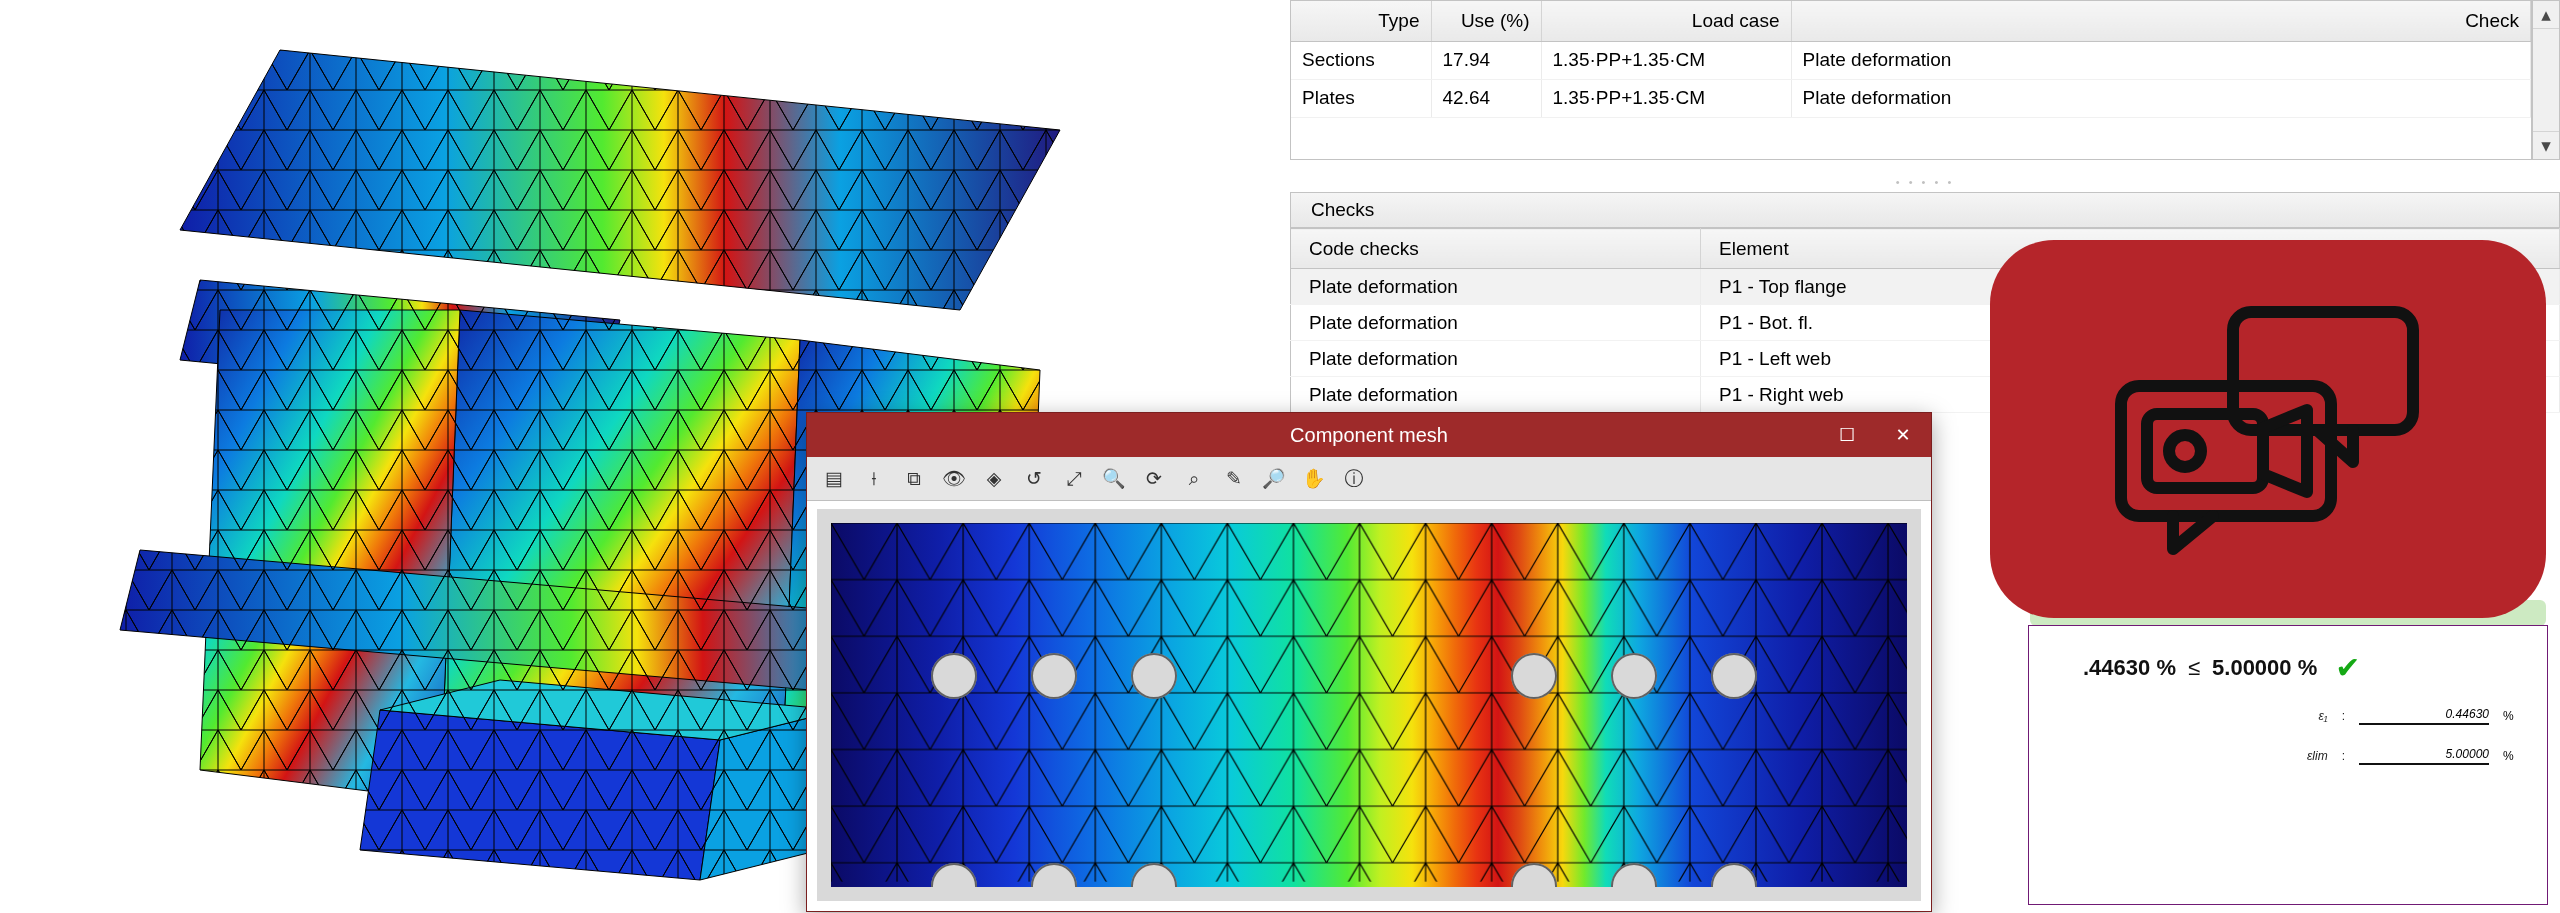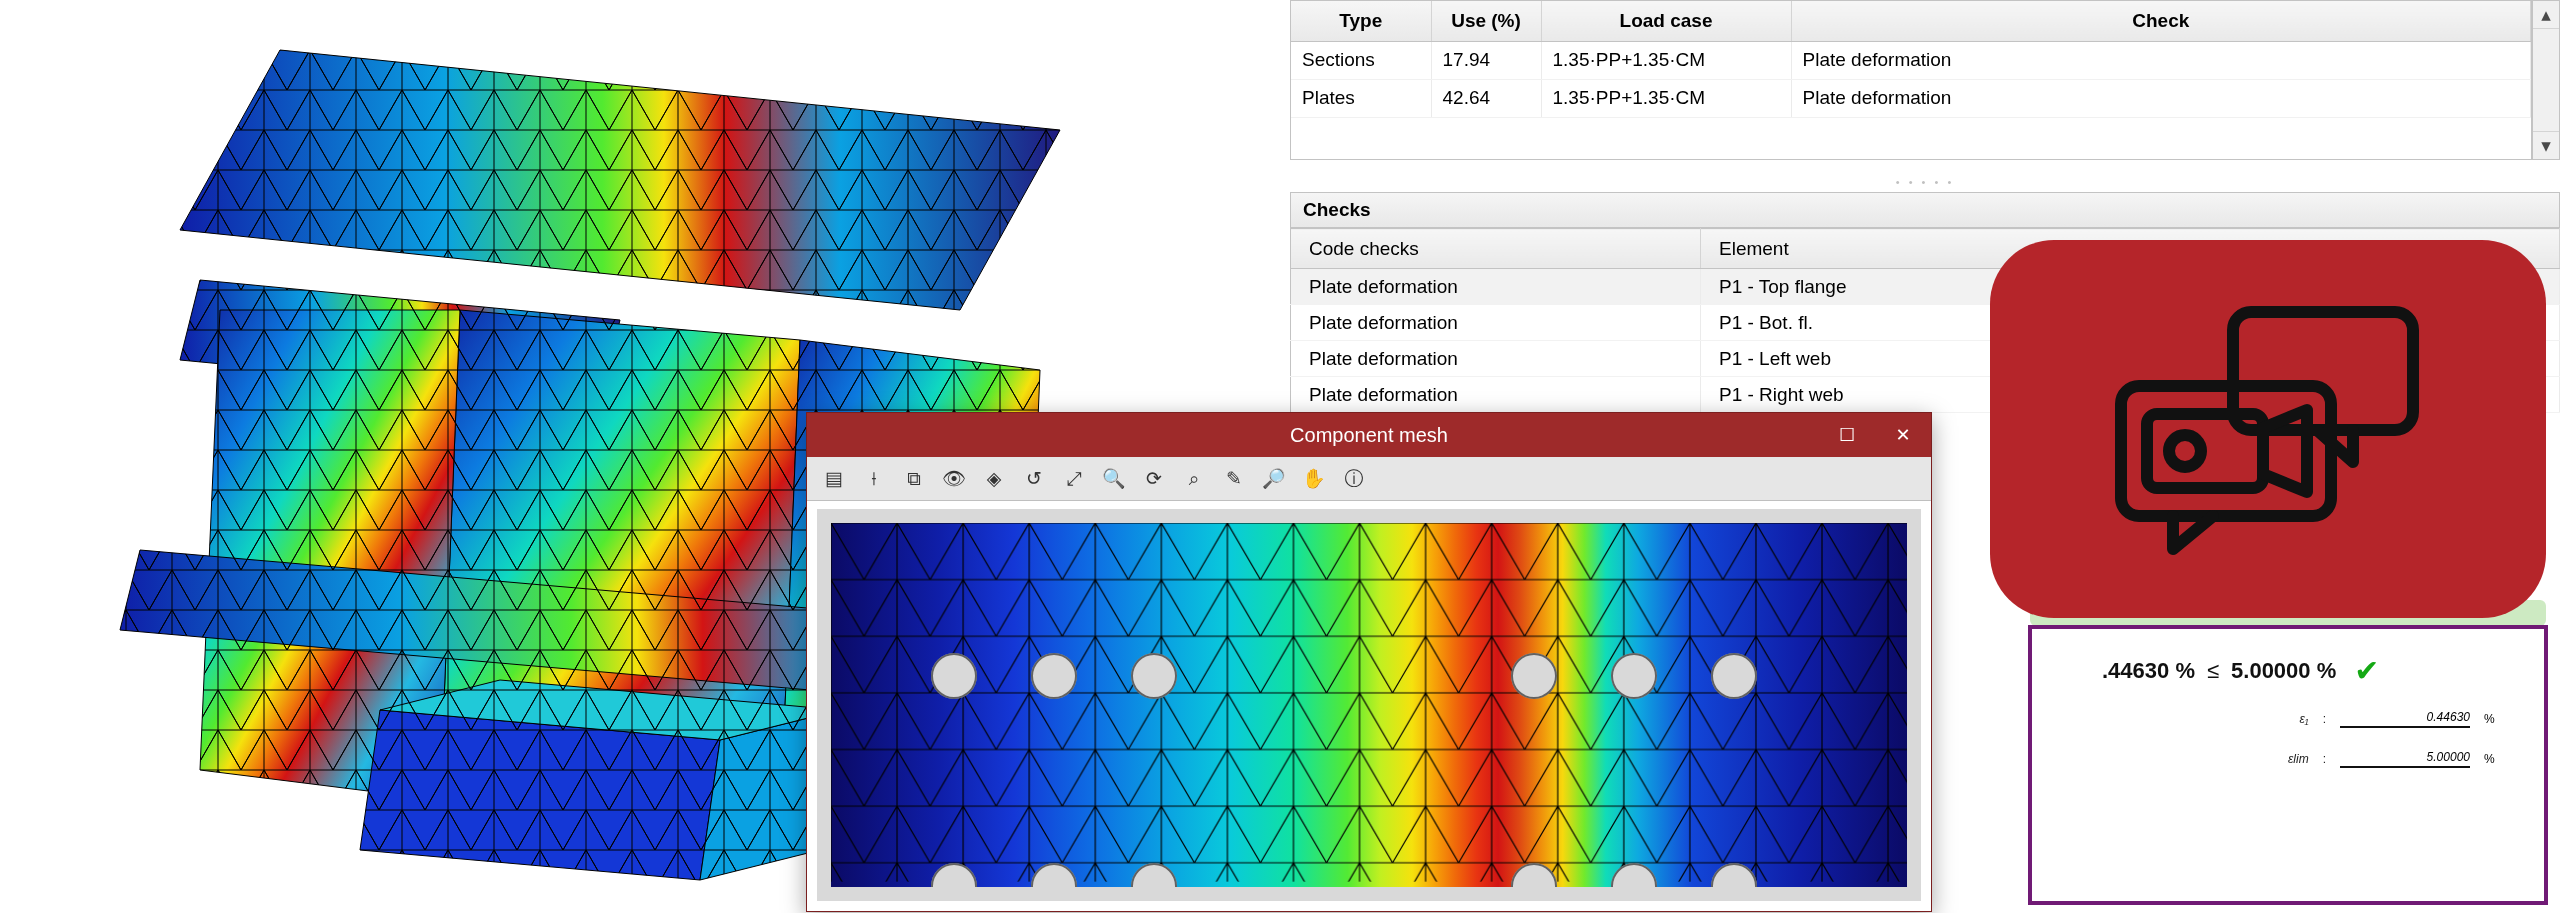--- a/index.html
+++ b/index.html
@@ -8,34 +8,34 @@
   
   .viz3d { position: absolute; left: 0; top: 0; width: 1290px; height: 913px; background: #fff; }
   .viz3d-canvas { position: absolute; left: 80px; top: 10px; width: 1100px; height: 880px; }
 
   
   .right { position: absolute; left: 1290px; top: 0; right: 0; height: 230px; }
 
   
   .top-table-wrap { position: absolute; left: 0; right: 28px; top: 0; height: 160px; border: 1px solid #c3c3c3; background: #fff; }
   .top-table { width: 100%; border-collapse: collapse; }
-  .top-table th { background: linear-gradient(#f6f6f6,#e9e9e9); text-align: center; font-weight: 700; padding: 4px 11px; border-right: 1px solid #d4d4d4; border-bottom: 1px solid #c3c3c3; height: 40px; }
+  .top-table th { background: linear-gradient(#f6f6f6,#e9e9e9); text-align: right; font-weight: 400; padding: 4px 11px; border-right: 1px solid #d4d4d4; border-bottom: 1px solid #c3c3c3; height: 40px; }
   .top-table td { padding: 4px 11px; border-right: 1px solid #ebebeb; border-bottom: 1px solid #f1f1f1; height: 38px; }
   .top-table td.num { text-align: left; }
   .cell-highlight { background: #fff59a; }
   .vscroll { position: absolute; right: 0; top: 0; width: 28px; height: 160px; background: #f0f0f0; border: 1px solid #c3c3c3; }
   .vscroll .up, .vscroll .down { position: absolute; left: 0; width: 100%; height: 28px; background: #f0f0f0; display:flex; align-items:center; justify-content:center; color:#4a4a4a; }
   .vscroll .up { top: 0; border-bottom:1px solid #d4d4d4; }
   .vscroll .down { bottom: 0; border-top:1px solid #d4d4d4; }
 
   .grip { position:absolute; left:1290px; right:0; top:172px; height:20px; display:flex; align-items:center; justify-content:center; color:#c0c0c0; font-size:11px; letter-spacing:3px; }
 
   
   .checks { position: absolute; left: 1290px; right: 0; top: 192px; }
-  .checks-header { background: linear-gradient(#f5f5f5,#e8e8e8); border: 1px solid #c3c3c3; padding: 6px 12px; font-weight: 700; }
+  .checks-header { background: linear-gradient(#f5f5f5,#e8e8e8); border: 1px solid #c3c3c3; padding: 6px 20px; font-weight: 400; }
   .checks-table { width: 100%; border-collapse: collapse; border: 1px solid #c3c3c3; }
   .checks-table th { background: linear-gradient(#f6f6f6,#e9e9e9); text-align: left; font-weight: 400; padding: 6px 18px; border-right: 1px solid #d4d4d4; border-bottom: 1px solid #c3c3c3; height: 40px; }
   .checks-table td { padding: 5px 18px; border-right: 1px solid #ebebeb; border-bottom: 1px solid #f2f2f2; height: 36px; background:#fff; }
   .checks-table tr.sel td { background: #f2f2f2; }
 
   
   .mesh-window { position: absolute; left: 806px; top: 412px; width: 1126px; height: 500px; border: 1px solid #7a1f1f; box-shadow: 0 6px 22px rgba(0,0,0,.35); background: #fff; z-index: 30; }
   .mesh-title { height: 44px; background: #9e2a2a; color: #fff; display: flex; align-items: center; justify-content: center; position: relative; font-size: 20px; }
   .mesh-title .winbtns { position: absolute; right: 0; top: 0; height: 100%; display: flex; }
   .mesh-title .winbtn { width: 56px; display:flex; align-items:center; justify-content:center; color:#fff; font-size:18px; }
@@ -46,21 +46,21 @@
   .mesh-canvas { position:absolute; left:14px; right:14px; top:14px; bottom:14px; background: linear-gradient(90deg,
       #0b0a66 0%, #0f1ea8 10%, #1437d6 17%, #0e6be3 24%, #0aa1e2 31%,
       #09cadb 37%, #10e1a0 43%, #53ea34 48%, #c0f021 51%, #f5e20d 54%,
       #f7a508 56%, #f06a0a 58%, #e83412 60%, #d31414 62%, #df4a13 64%,
       #ef900c 66%, #f7d80d 68%, #72ea2b 70%, #10dcb8 72%, #0ea9e0 75%,
       #1246d8 80%, #0f1ea8 90%, #0b0a66 100%); overflow:hidden; }
   .mesh-canvas svg { position:absolute; inset:0; }
   .hole { position:absolute; width:46px; height:46px; border-radius:50%; background:#d9d9d9; box-shadow: inset 0 0 0 2px rgba(0,0,0,.55); }
 
   
-  .result-detail { position:absolute; left:2028px; top:625px; width:520px; height:280px; background:#fff; border:4px solid #701a75; padding:24px 30px; z-index:15; }
+  .result-detail { position:absolute; left:2028px; top:625px; width:520px; height:280px; background:#fff; border:1px solid #701a75; padding:24px 14px; z-index:15; }
   .result-green { position:absolute; left:2030px; top:600px; width:516px; height:26px; background:#cdeac2; border-radius:6px; z-index:14; }
   .rd-line1 { font-size:22px; color:#111; display:flex; align-items:center; gap:12px; margin-left:40px; }
   .rd-line1 .chk { color:#15a915; font-size:30px; margin-left:6px; }
   .rd-row { display:flex; align-items:center; justify-content:flex-end; gap:14px; font-size:12px; margin-top:22px; }
   .rd-row .lbl { color:#222; width:48px; text-align:right; font-style:italic; }
   .rd-row .colon { color:#222; }
   .rd-row .val { width:130px; text-align:right; border-bottom:2px solid #111; padding-bottom:2px; font-style:italic; }
   .rd-row .unit { width:30px; }
 
   

